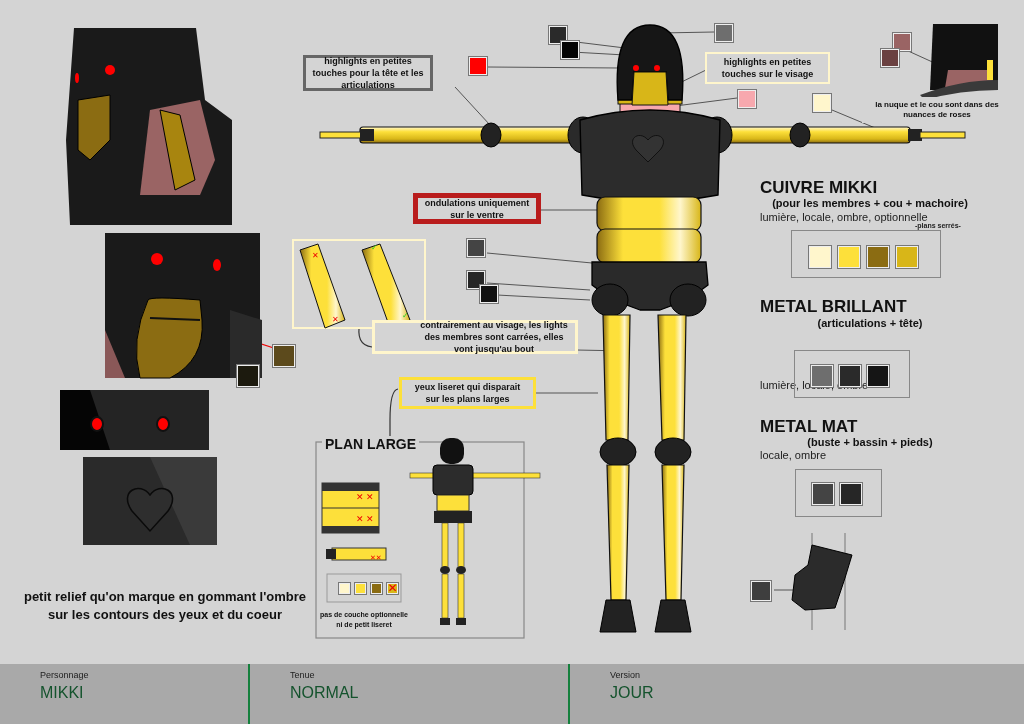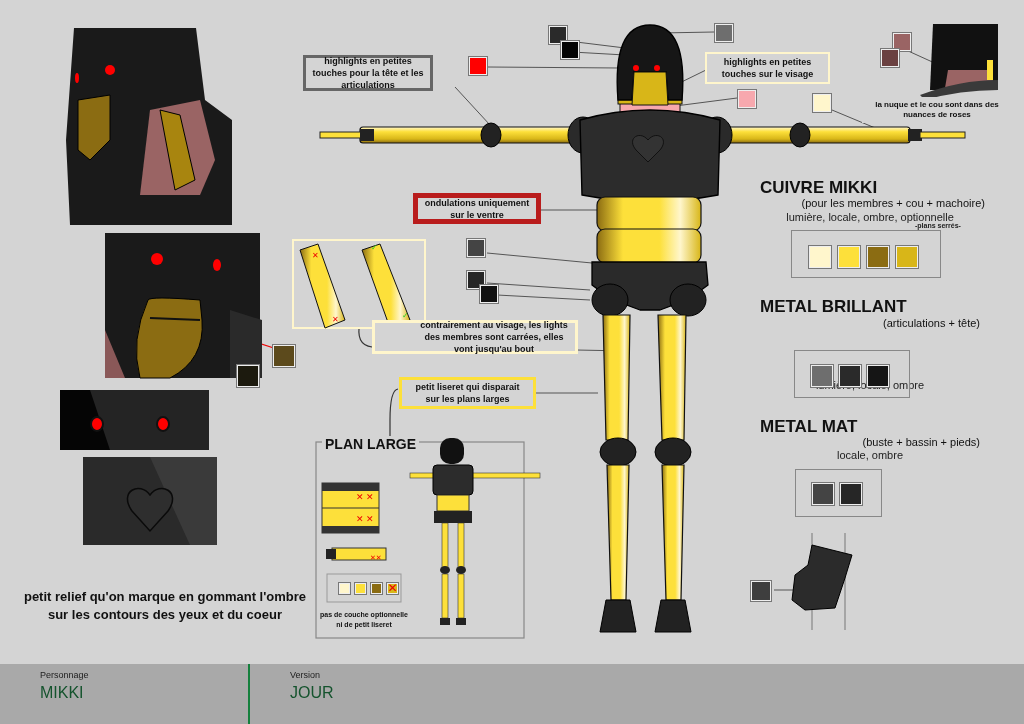--- a/index.html
+++ b/index.html
@@ -2,22 +2,22 @@
 <html><head>
 <meta charset="utf-8">
 <style>
   * { box-sizing: border-box; margin: 0; padding: 0; }
   html, body { width: 1024px; height: 724px; overflow: hidden; background: #d4d4d4; }
   body { position: relative; font-family: "Liberation Sans", sans-serif; color: #111; }
   .abs { position: absolute; }
   .note { position: absolute; background: #d4d4d4; font-weight: bold; font-size: 9px; line-height: 12px; text-align: center; display: flex; align-items: center; justify-content: center; padding: 3px 6px; }
   .sw { position: absolute; border: 1px solid #777; box-shadow: 0 0 0 1px #eee inset; }
   .title-lg { position: absolute; font-weight: bold; font-size: 17px; white-space: nowrap; }
-  .sub { position: absolute; font-weight: normal; font-size: 11px; text-align: right; white-space: nowrap; }
-  .lbl { position: absolute; font-size: 11px; text-align: center; white-space: nowrap; color: #222; }
+  .sub { position: absolute; font-weight: bold; font-size: 11px; text-align: center; white-space: nowrap; }
+  .lbl { position: absolute; font-size: 11px; text-align: left; white-space: nowrap; color: #222; }
   .palette-box { position: absolute; border: 1.5px solid #888; }
   .footer { position: absolute; left: 0; top: 664px; width: 1024px; height: 60px; background: #a9a9a9; display: flex; }
   .fcell { position: relative; height: 100%; border-right: 2px solid #15803d; }
   .fcell:last-child { border-right: none; }
   .flabel { position: absolute; left: 40px; top: 6px; font-size: 9px; color: #222; }
   .fvalue { position: absolute; left: 40px; top: 20px; font-size: 16px; color: #14532d; }
   svg { position: absolute; left: 0; top: 0; }
 </style>
 </head>
 <body>
@@ -188,21 +188,21 @@
     <rect x="440" y="618" width="10" height="7" fill="#222"></rect>
     <rect x="456" y="618" width="10" height="7" fill="#222"></rect>
   </g>
 </svg>
 
 <div class="note" style="left:303px;top:55px;width:130px;height:36px;border:3px solid #666;">highlights en petites touches pour la tête et les articulations</div>
 <div class="note" style="left:705px;top:52px;width:125px;height:32px;border:2px solid #fff6cc;">highlights en petites touches sur le visage</div>
 <div class="note" style="left:862px;top:97px;width:150px;height:26px;font-size:8px;line-height:10px;padding:0;">la nuque et le cou sont dans des nuances de roses</div>
 <div class="note" style="left:413px;top:193px;width:128px;height:31px;border:5px solid #b91c1c;">ondulations uniquement sur le ventre</div>
 <div class="note" style="left:372px;top:320px;width:206px;height:34px;border:3px solid #fff6cc;padding-left:44px;">contrairement au visage, les lights des membres sont carrées, elles vont jusqu'au bout</div>
-<div class="note" style="left:399px;top:377px;width:137px;height:32px;border:3px solid #fde03a;">petit liseret qui disparait sur les plans larges</div>
+<div class="note" style="left:399px;top:377px;width:137px;height:32px;border:3px solid #fde03a;">yeux liseret qui disparait sur les plans larges</div>
 <div class="note" style="left:20px;top:588px;width:290px;height:36px;font-size:13px;line-height:18px;padding:0;">petit relief qu'on marque en gommant l'ombre sur les contours des yeux et du coeur</div>
 
 <div class="sw" style="left: 468px; top: 56px; width: 20px; height: 20px; background: rgb(255, 0, 0);" title="#ff0000"></div>
 <div class="sw" style="left: 737px; top: 89px; width: 20px; height: 20px; background: rgb(247, 168, 174);"></div>
 <div class="sw" style="left: 812px; top: 93px; width: 20px; height: 20px; background: rgb(255, 246, 204);"></div>
 <div class="sw" style="left:548px;top:25px;width:20px;height:20px;background:#2a2a2a;"></div>
 <div class="sw" style="left:560px;top:40px;width:20px;height:20px;background:#050505;"></div>
 <div class="sw" style="left:714px;top:23px;width:20px;height:20px;background:#6e6e6e;"></div>
 <div class="sw" style="left: 892px; top: 32px; width: 20px; height: 20px; background: rgb(154, 100, 100);"></div>
 <div class="sw" style="left: 880px; top: 48px; width: 20px; height: 20px; background: rgb(106, 64, 64);"></div>
@@ -243,17 +243,21 @@
 <div class="sw" style="left: 354px; top: 582px; width: 13px; height: 13px; background: rgb(253, 224, 58);"></div>
 <div class="sw" style="left: 370px; top: 582px; width: 13px; height: 13px; background: rgb(139, 108, 18);"></div>
 <div class="sw" style="left: 386px; top: 582px; width: 13px; height: 13px; color: rgb(238, 0, 0); font-size: 12px; line-height: 11px; text-align: center; background: rgb(216, 182, 24);">✕</div>
 <div class="note" style="left:318px;top:608px;width:92px;height:24px;font-size:7px;line-height:10px;padding:0;background:transparent;">pas de couche optionnelle ni de petit liseret</div>
 
 <div class="footer">
   <div class="fcell" style="width:250px;">
     <span class="flabel">Personnage</span>
     <span class="fvalue">MIKKI</span>
   </div>
+  <div class="fcell" style="width:320px;">
+    <span class="flabel">Tenue</span>
+    <span class="fvalue">NORMAL</span>
+  </div>
   <div class="fcell" style="flex:1;">
     <span class="flabel">Version</span>
     <span class="fvalue">JOUR</span>
   </div>
 </div>
 
 </body></html>

